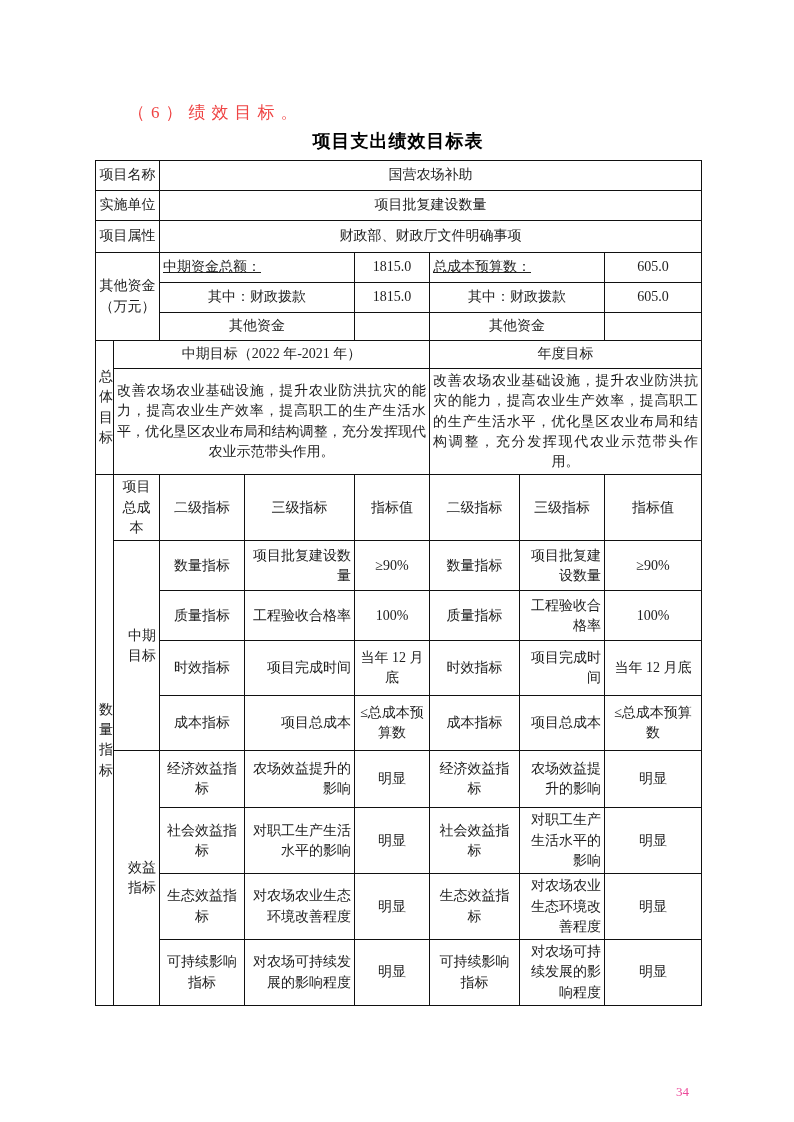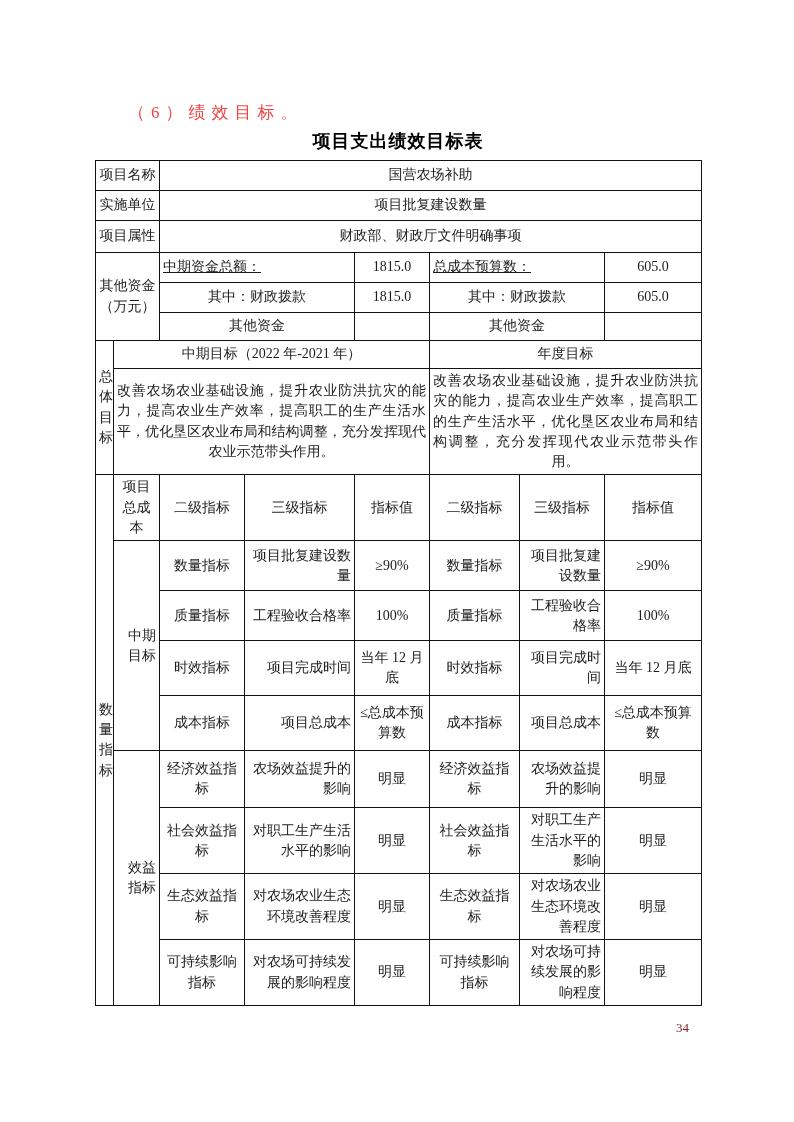--- a/index.html
+++ b/index.html
@@ -71,23 +71,23 @@
     text-align: justify;
     text-align-last: center;
     font-size: 13.5px;
     line-height: 1.6;
     padding: 3px 5px;
     vertical-align: middle;
   }
   .page-number {
     position: absolute;
     left: 676px;
-    top: 1020px;
+    top: 1084px;
     font-size: 13px;
-    color: #7f1d1d;
+    color: #ec4899;
     font-family: "Liberation Serif", "DejaVu Serif", serif;
   }
 </style>
 </head>
 <body>
 
 <div class="page">
   <div class="content">
 
     <div class="heading">（6）绩效目标。</div>

